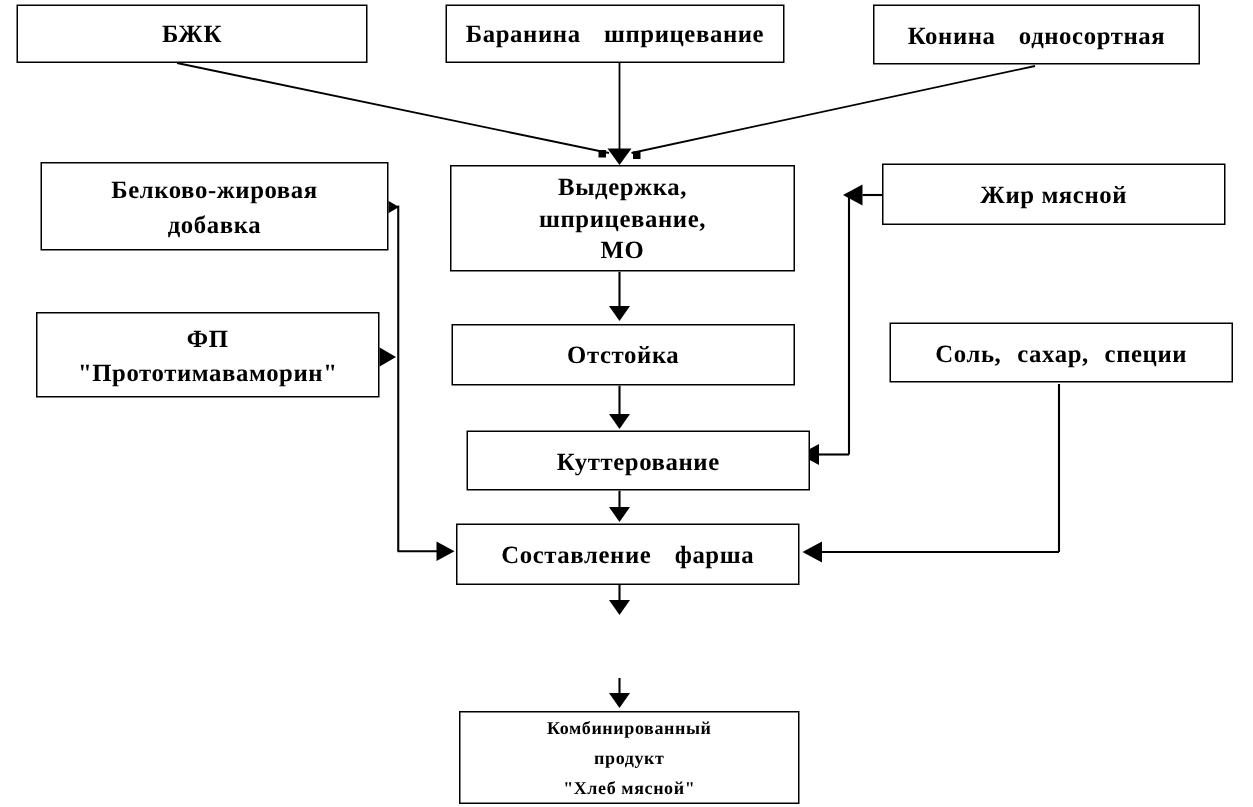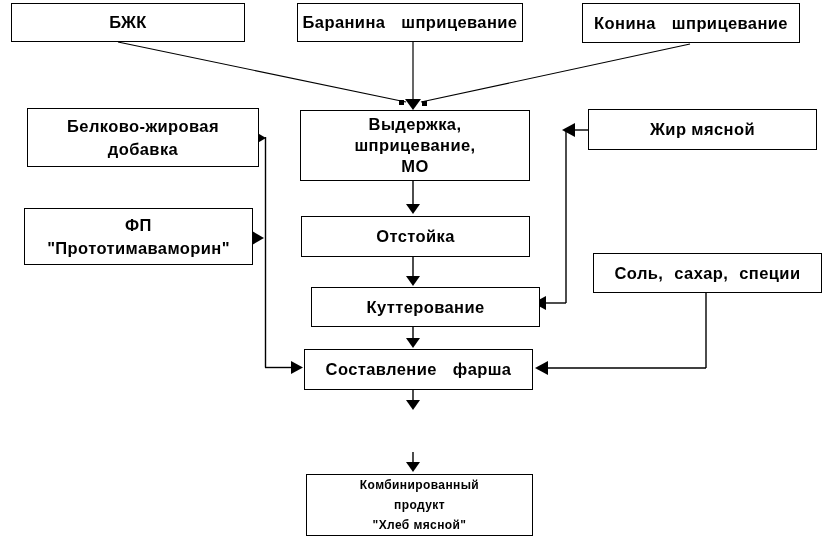--- a/index.html
+++ b/index.html
@@ -1,21 +1,21 @@
 <!DOCTYPE html>
 <html><head>
 <meta charset="utf-8">
 <style>
   html, body { margin: 0; padding: 0; background: #ffffff; }
   .canvas {
     position: relative;
     width: 835px;
     height: 538px;
     background: #ffffff;
-    font-family: Liberation Sans, sans-serif;
+    font-family: Liberation Serif, serif;
     color: #000000;
     overflow: hidden;
   }
   .connectors {
     position: absolute;
     left: 0; top: 0;
     width: 835px; height: 538px;
   }
   .box {
     position: absolute;
@@ -26,21 +26,21 @@
     align-items: center;
     justify-content: center;
     text-align: center;
     font-weight: bold;
     font-size: 16.5px;
     line-height: 21px;
     letter-spacing: 0.4px;
     white-space: pre-line;
   }
   .ws-wide  { word-spacing: 11px; }
-  .ws-med   { word-spacing: 6px; margin-top: 38px; }
+  .ws-med   { word-spacing: 6px; }
   .lh-tall  { line-height: 23px; margin-left: 14px; }
   .lh-tight { line-height: 20px; font-size: 12px; }
   
   .b-bzhk        { left: 11px;  top: 3px;   width: 234px; height: 39px; }
   .b-baranina    { left: 297px; top: 3px;   width: 226px; height: 39px; }
   .b-konina      { left: 582px; top: 3px;   width: 218px; height: 40px; }
   .b-belkovo     { left: 13px;  top: 108px; width: 232px; height: 59px; }
   .b-fp          { left: 10px;  top: 208px; width: 229px; height: 57px; }
   .b-vyderzhka   { left: 300px; top: 110px; width: 230px; height: 71px; }
   .b-otstoyka    { left: 301px; top: 216px; width: 229px; height: 41px; }
@@ -126,21 +126,21 @@
       <g>
         <line x1="706" y1="256" x2="706" y2="368" stroke-width="1.4"></line>
         <line x1="706" y1="368" x2="548" y2="368" stroke-width="1.4"></line>
         <polygon points="548,361 548,375 535,368" stroke="none"></polygon>
       </g>
     </g>
   </svg>
 
   <div class="box b-bzhk">БЖК</div>
   <div class="box b-baranina ws-wide">Баранина шприцевание</div>
-  <div class="box b-konina ws-wide">Конина шприцевание</div>
+  <div class="box b-konina ws-wide">Конина односортная</div>
   <div class="box b-belkovo lh-tall">Белково-жировая
 добавка</div>
   <div class="box b-vyderzhka">Выдержка,
 шприцевание,
 МО</div>
   <div class="box b-fp lh-tall">ФП
 "Прототимаваморин"</div>
   <div class="box b-otstoyka">Отстойка</div>
   <div class="box b-kutterovanie">Куттерование</div>
   <div class="box b-zhir">Жир мясной</div>

